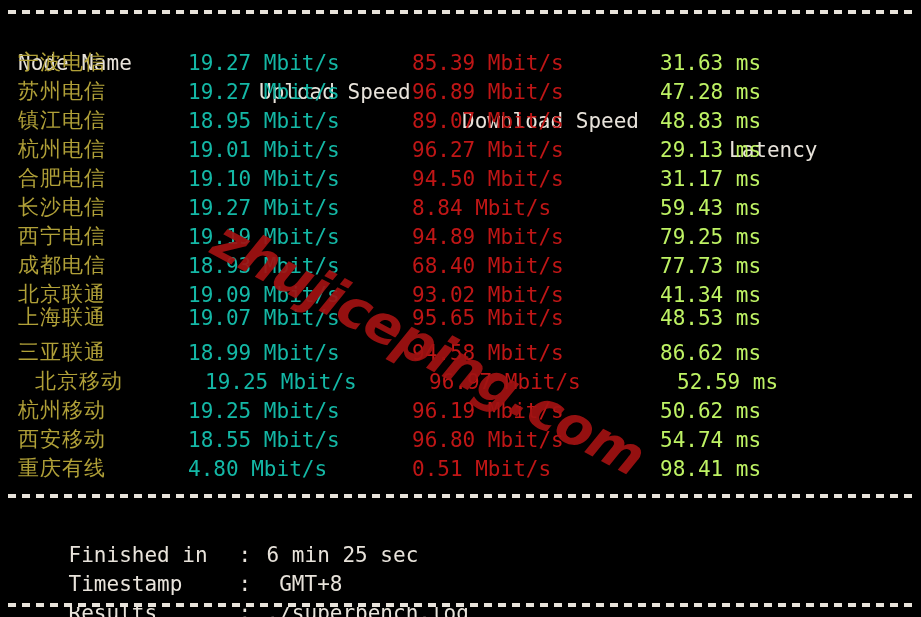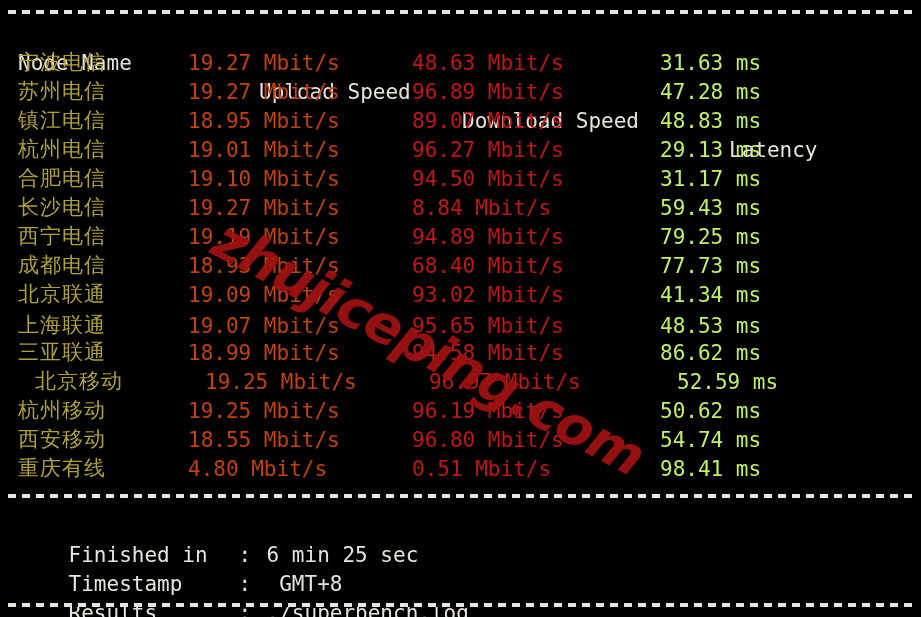--- a/index.html
+++ b/index.html
@@ -59,21 +59,21 @@
   
   #header-row { top: 20px; font-size: 21px; }
   #header-row .cell { color: #e8e3db; }
   #header-row .c-node   { left: 18px; }
   #header-row .c-upload { left: 219px; margin-left: 40px; }
   #header-row .c-down   { left: 462px; }
   #header-row .c-lat    { left: 729px; }
 
   
   .node-name { color: #b0a038; font-family: Liberation Mono, monospace; font-size: 21px; letter-spacing: 1px; }
-  .upload    { color: #c2410c; }
+  .upload    { color: #14b8a6; }
   .download  { color: #c01616; }
   .latency   { color: #bef264; }
 
   
   .summary {
     position: absolute;
     left: 18px;
     white-space: pre;
     color: #e8e3db;
     font-size: 21px;
@@ -107,30 +107,30 @@
   <div class="rule" id="rule-top"></div>
 
   <div class="row" id="header-row">
     <span class="cell c-node">Node Name</span>
     <span class="cell c-upload">Upload Speed</span>
     <span class="cell c-down">Download Speed</span>
     <span class="cell c-lat">Latency</span>
   </div>
 
   <div id="table-body">
-      <div class="row" style="top: 49px;"><span class="cell c-node node-name">宁波电信</span><span class="cell c-upload upload">19.27 Mbit/s</span><span class="cell c-down download">48.63 Mbit/s</span><span class="cell c-lat latency">31.63 ms</span></div>
+      <div class="row" style="top: 49px;"><span class="cell c-node node-name">宁波电信</span><span class="cell c-upload upload">19.27 Mbit/s</span><span class="cell c-down download">85.39 Mbit/s</span><span class="cell c-lat latency">31.63 ms</span></div>
       <div class="row" style="top: 78px;"><span class="cell c-node node-name">苏州电信</span><span class="cell c-upload upload">19.27 Mbit/s</span><span class="cell c-down download">96.89 Mbit/s</span><span class="cell c-lat latency">47.28 ms</span></div>
       <div class="row" style="top: 107px;"><span class="cell c-node node-name">镇江电信</span><span class="cell c-upload upload">18.95 Mbit/s</span><span class="cell c-down download">89.07 Mbit/s</span><span class="cell c-lat latency">48.83 ms</span></div>
       <div class="row" style="top: 136px;"><span class="cell c-node node-name">杭州电信</span><span class="cell c-upload upload">19.01 Mbit/s</span><span class="cell c-down download">96.27 Mbit/s</span><span class="cell c-lat latency">29.13 ms</span></div>
       <div class="row" style="top: 165px;"><span class="cell c-node node-name">合肥电信</span><span class="cell c-upload upload">19.10 Mbit/s</span><span class="cell c-down download">94.50 Mbit/s</span><span class="cell c-lat latency">31.17 ms</span></div>
       <div class="row" style="top: 194px;"><span class="cell c-node node-name">长沙电信</span><span class="cell c-upload upload">19.27 Mbit/s</span><span class="cell c-down download">8.84 Mbit/s</span><span class="cell c-lat latency">59.43 ms</span></div>
       <div class="row" style="top: 223px; padding-left: 43px;"><span class="cell c-node node-name">西宁电信</span><span class="cell c-upload upload">19.19 Mbit/s</span><span class="cell c-down download">94.89 Mbit/s</span><span class="cell c-lat latency">79.25 ms</span></div>
       <div class="row" style="top: 252px;"><span class="cell c-node node-name">成都电信</span><span class="cell c-upload upload">18.93 Mbit/s</span><span class="cell c-down download">68.40 Mbit/s</span><span class="cell c-lat latency">77.73 ms</span></div>
       <div class="row" style="top: 281px;"><span class="cell c-node node-name">北京联通</span><span class="cell c-upload upload">19.09 Mbit/s</span><span class="cell c-down download">93.02 Mbit/s</span><span class="cell c-lat latency">41.34 ms</span></div>
-      <div class="row" style="top: 312px;"><span class="cell c-node node-name">上海联通</span><span class="cell c-upload upload">19.07 Mbit/s</span><span class="cell c-down download">95.65 Mbit/s</span><span class="cell c-lat latency">48.53 ms</span></div>
+      <div class="row" style="top: 304px;"><span class="cell c-node node-name">上海联通</span><span class="cell c-upload upload">19.07 Mbit/s</span><span class="cell c-down download">95.65 Mbit/s</span><span class="cell c-lat latency">48.53 ms</span></div>
       <div class="row" style="top: 339px;"><span class="cell c-node node-name">三亚联通</span><span class="cell c-upload upload">18.99 Mbit/s</span><span class="cell c-down download">94.58 Mbit/s</span><span class="cell c-lat latency">86.62 ms</span></div>
       <div class="row" style="top: 368px; margin-left: 17px;"><span class="cell c-node node-name">北京移动</span><span class="cell c-upload upload">19.25 Mbit/s</span><span class="cell c-down download">96.97 Mbit/s</span><span class="cell c-lat latency">52.59 ms</span></div>
       <div class="row" style="top: 397px;"><span class="cell c-node node-name">杭州移动</span><span class="cell c-upload upload">19.25 Mbit/s</span><span class="cell c-down download">96.19 Mbit/s</span><span class="cell c-lat latency">50.62 ms</span></div>
       <div class="row" style="top: 426px;"><span class="cell c-node node-name">西安移动</span><span class="cell c-upload upload">18.55 Mbit/s</span><span class="cell c-down download">96.80 Mbit/s</span><span class="cell c-lat latency">54.74 ms</span></div>
       <div class="row" style="top: 455px;"><span class="cell c-node node-name">重庆有线</span><span class="cell c-upload upload">4.80 Mbit/s</span><span class="cell c-down download">0.51 Mbit/s</span><span class="cell c-lat latency">98.41 ms</span></div>
     </div>
 
   <div class="rule" id="rule-middle"></div>
 
   <div class="summary" id="sum-finished" style="top: 512px;">

